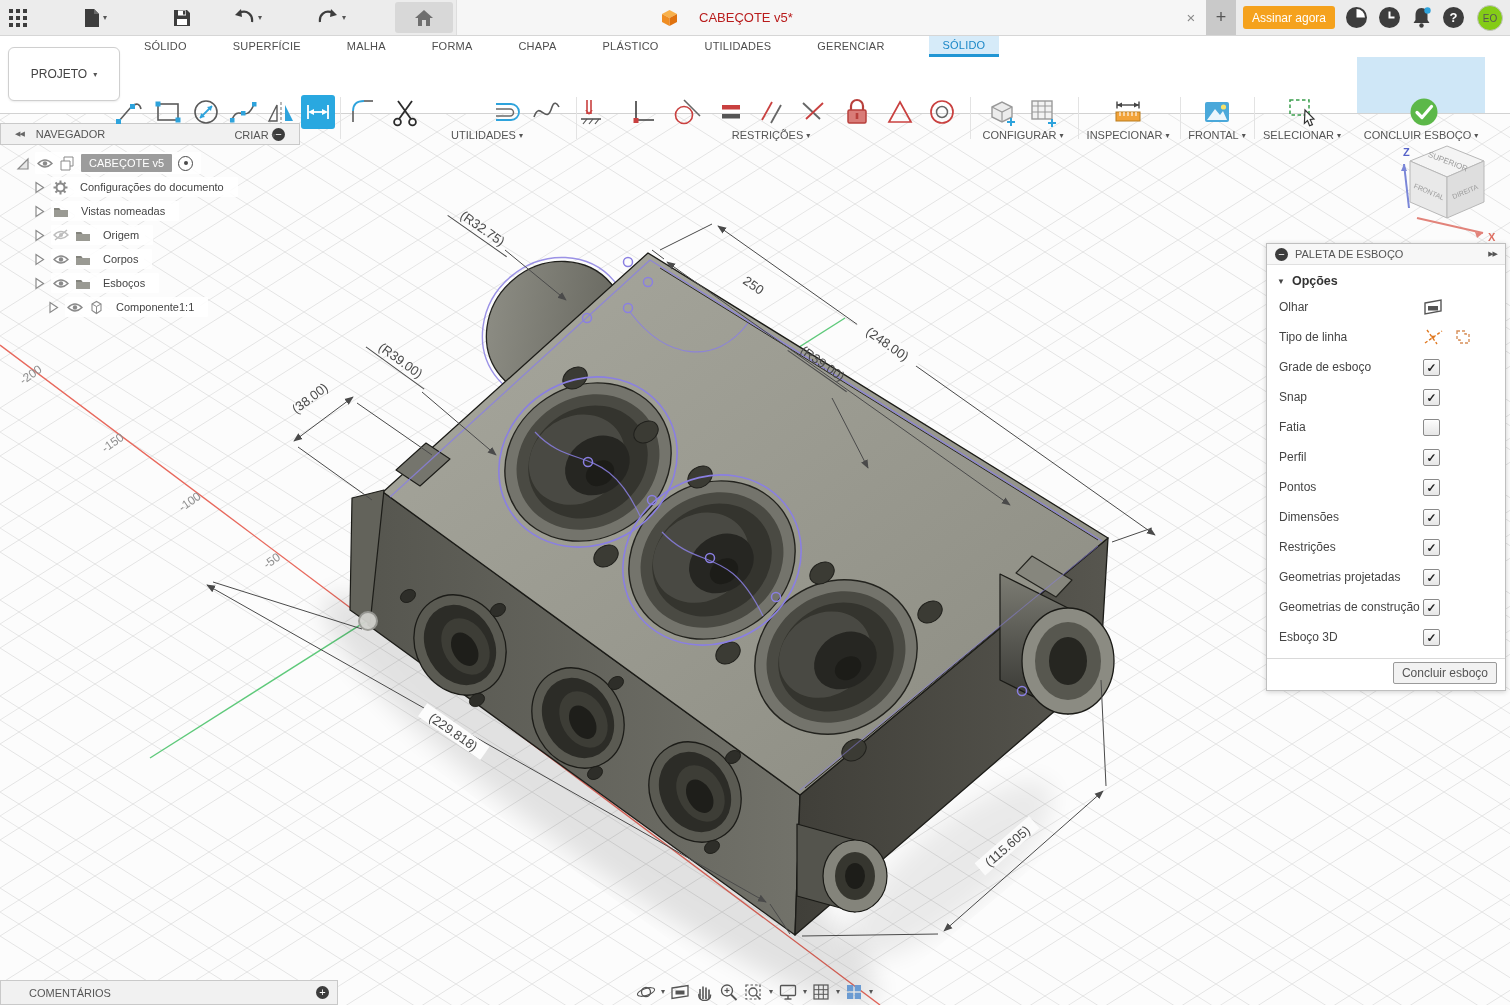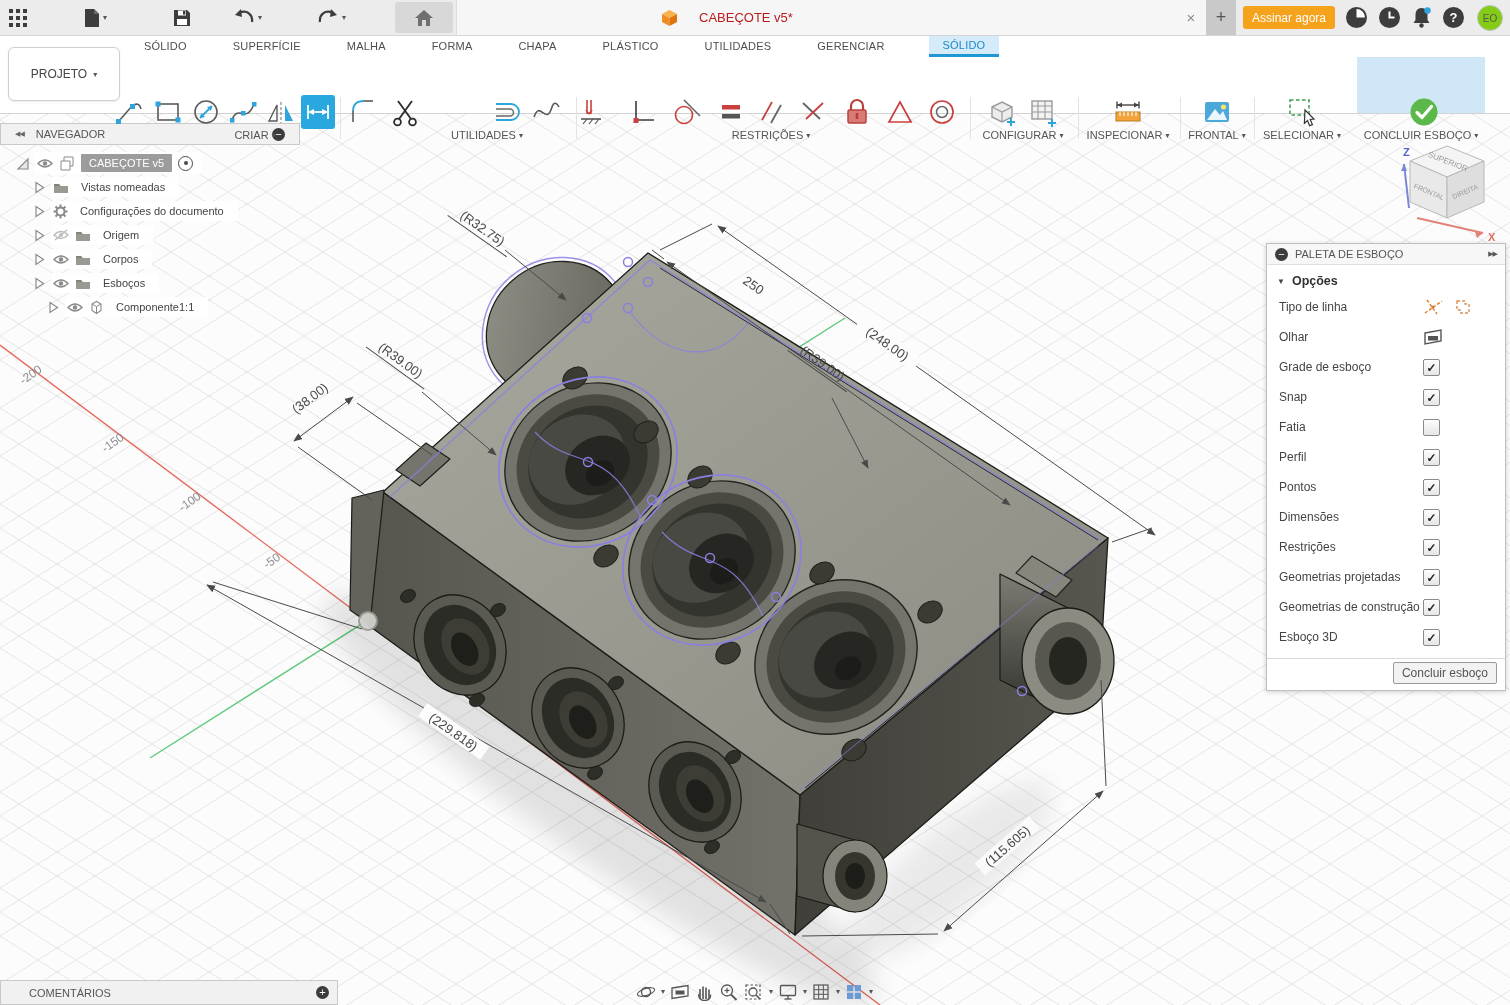--- a/index.html
+++ b/index.html
@@ -635,33 +635,20 @@
           <b></b>
         </span>
     </span>
   </div>
 
   <div class="trow" style="padding-left:34px">
     <svg width="11" height="13" viewBox="0 0 11 13">
         <path d="M2 1.5 L9.5 6.5 L2 11.5 Z" fill="#fdfdfd" stroke="#8a8a8a" stroke-width="1.2"></path>
       </svg>
     <span class="strip">
-      <svg width="16" height="13" viewBox="0 0 16 13">
-          <path d="M1 3 h5 l1.5 2 H15 v7 H1 Z" fill="#9a9a93"></path>
-          <path d="M1 3 h5 l1.5 2 H1 Z" fill="#83837c"></path>
-        </svg>
-      <span class="chip">Vistas nomeadas</span>
-    </span>
-  </div>
-
-  <div class="trow" style="padding-left:34px">
-    <svg width="11" height="13" viewBox="0 0 11 13">
-        <path d="M2 1.5 L9.5 6.5 L2 11.5 Z" fill="#fdfdfd" stroke="#8a8a8a" stroke-width="1.2"></path>
-      </svg>
-    <span class="strip">
       <svg width="15" height="15" viewBox="0 0 15 15">
         <circle cx="7.5" cy="7.5" r="4" fill="none" stroke="#8a8a8a" stroke-width="2"></circle>
         <g stroke="#8a8a8a" stroke-width="2">
             <line x1="7.5" y1="0.5" x2="7.5" y2="3"></line>
             <line x1="7.5" y1="12" x2="7.5" y2="14.5"></line>
             <line x1="0.5" y1="7.5" x2="3" y2="7.5"></line>
             <line x1="12" y1="7.5" x2="14.5" y2="7.5"></line>
             <line x1="2.5" y1="2.5" x2="4.3" y2="4.3"></line>
             <line x1="10.7" y1="10.7" x2="12.5" y2="12.5"></line>
             <line x1="12.5" y1="2.5" x2="10.7" y2="4.3"></line>
@@ -670,20 +657,33 @@
       </svg>
       <span class="chip">Configurações do documento</span>
     </span>
   </div>
 
   <div class="trow" style="padding-left:34px">
     <svg width="11" height="13" viewBox="0 0 11 13">
         <path d="M2 1.5 L9.5 6.5 L2 11.5 Z" fill="#fdfdfd" stroke="#8a8a8a" stroke-width="1.2"></path>
       </svg>
     <span class="strip">
+      <svg width="16" height="13" viewBox="0 0 16 13">
+          <path d="M1 3 h5 l1.5 2 H15 v7 H1 Z" fill="#9a9a93"></path>
+          <path d="M1 3 h5 l1.5 2 H1 Z" fill="#83837c"></path>
+        </svg>
+      <span class="chip">Vistas nomeadas</span>
+    </span>
+  </div>
+
+  <div class="trow" style="padding-left:34px">
+    <svg width="11" height="13" viewBox="0 0 11 13">
+        <path d="M2 1.5 L9.5 6.5 L2 11.5 Z" fill="#fdfdfd" stroke="#8a8a8a" stroke-width="1.2"></path>
+      </svg>
+    <span class="strip">
       <svg width="16" height="12" viewBox="0 0 16 12">
         <path d="M1 6 Q8 -1 15 6 Q8 13 1 6 Z" fill="none" stroke="#bdbdbd" stroke-width="1.4"></path>
           <circle cx="8" cy="6" r="2" fill="#bdbdbd"></circle>
           <line x1="2" y1="11" x2="14" y2="1" stroke="#bdbdbd" stroke-width="1.4"></line>
       </svg>
       <svg width="16" height="13" viewBox="0 0 16 13">
           <path d="M1 3 h5 l1.5 2 H15 v7 H1 Z" fill="#9a9a93"></path>
           <path d="M1 3 h5 l1.5 2 H1 Z" fill="#83837c"></path>
         </svg>
       <span class="chip">Origem</span>
@@ -747,41 +747,41 @@
     <span class="mcircle" style="margin-left:0">−</span>
     <span>PALETA DE ESBOÇO</span>
     <span class="dbl">▶▶</span>
   </div>
   <div id="pal-section">
     <span class="tri">▼</span>
     <span>Opções</span>
   </div>
 
   <div class="prow">
+    <span>Olhar</span>
+    <span class="pctl" style="top:5px">
+      <svg width="20" height="20" viewBox="0 0 20 20">
+        <path d="M2 6 L18 3 V14 L2 17 Z" fill="none" stroke="#555" stroke-width="1.4"></path>
+        <rect x="5" y="9" width="10" height="4.5" fill="#555"></rect>
+      </svg>
+    </span>
+  </div>
+
+  <div class="prow">
     <span>Tipo de linha</span>
     <span class="pctl" style="top:5px">
       <svg width="22" height="20" viewBox="0 0 22 20">
         <path d="M2 16 L19 4" stroke="#e07820" stroke-width="1.4" stroke-dasharray="3 2" fill="none"></path>
         <path d="M4 3 L14 17" stroke="#e07820" stroke-width="1.4" stroke-dasharray="3 2" fill="none"></path>
         <circle cx="10" cy="10" r="1.6" fill="#e07820"></circle>
       </svg>
     </span>
     <span class="pctl" style="left:186px;top:5px">
       <svg width="20" height="20" viewBox="0 0 20 20">
         <path d="M4 4 h8 v3 h4 v9 h-9 v-3 h-3 Z" fill="none" stroke="#d8905a" stroke-width="1.4" stroke-dasharray="3 2"></path>
-      </svg>
-    </span>
-  </div>
-
-  <div class="prow">
-    <span>Olhar</span>
-    <span class="pctl" style="top:5px">
-      <svg width="20" height="20" viewBox="0 0 20 20">
-        <path d="M2 6 L18 3 V14 L2 17 Z" fill="none" stroke="#555" stroke-width="1.4"></path>
-        <rect x="5" y="9" width="10" height="4.5" fill="#555"></rect>
       </svg>
     </span>
   </div>
 
   <div class="prow">
     <span>Grade de esboço</span>
     <span class="pctl cb">✓</span>
   </div>
   <div class="prow">
     <span>Snap</span>

